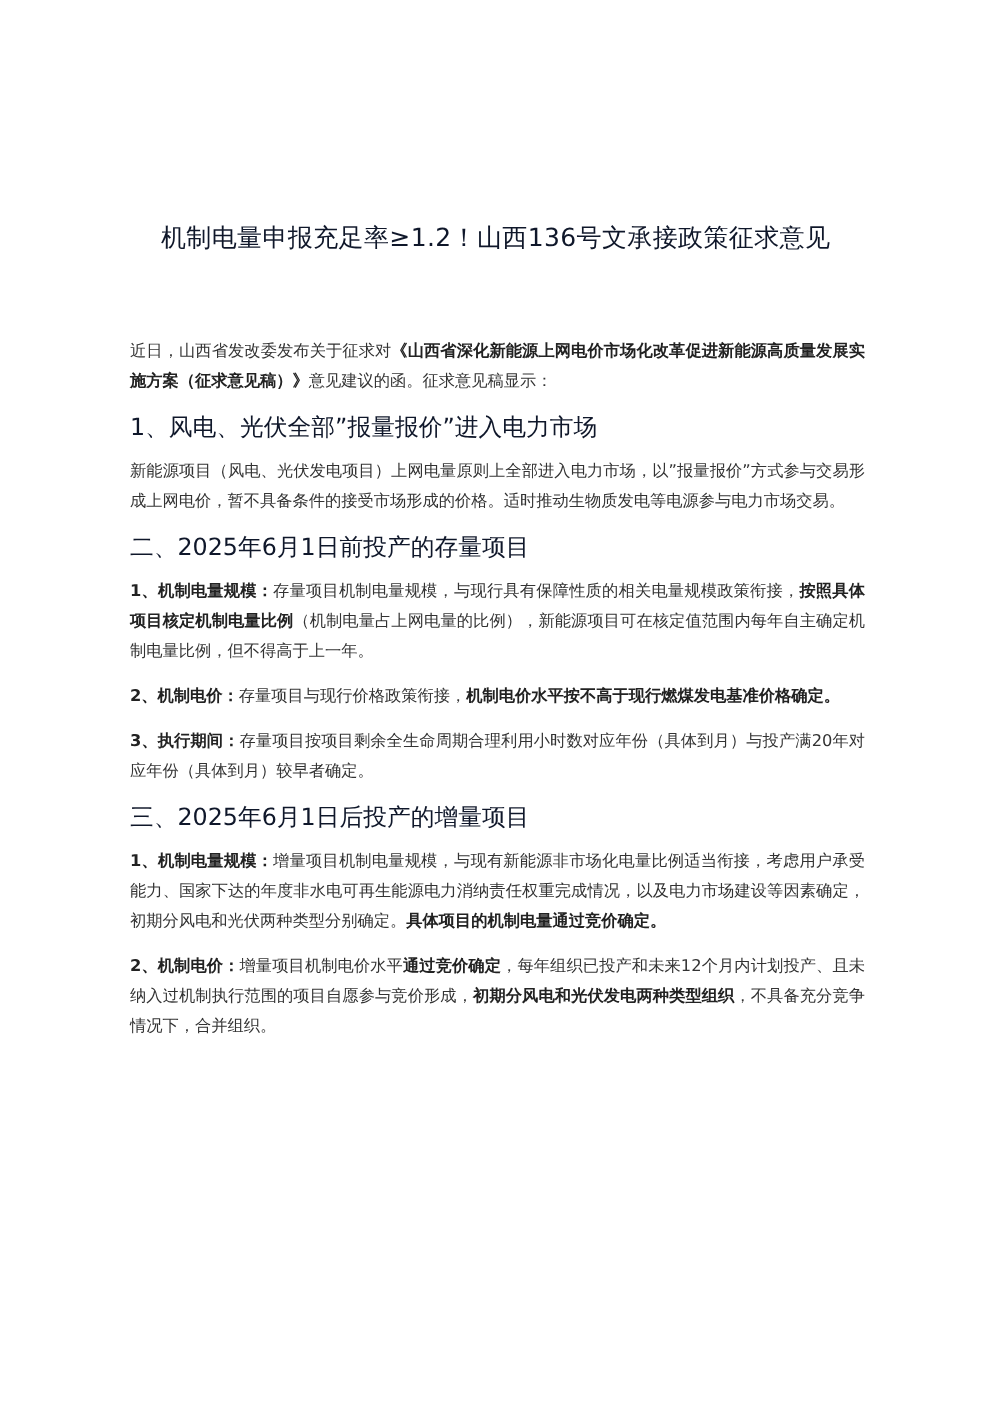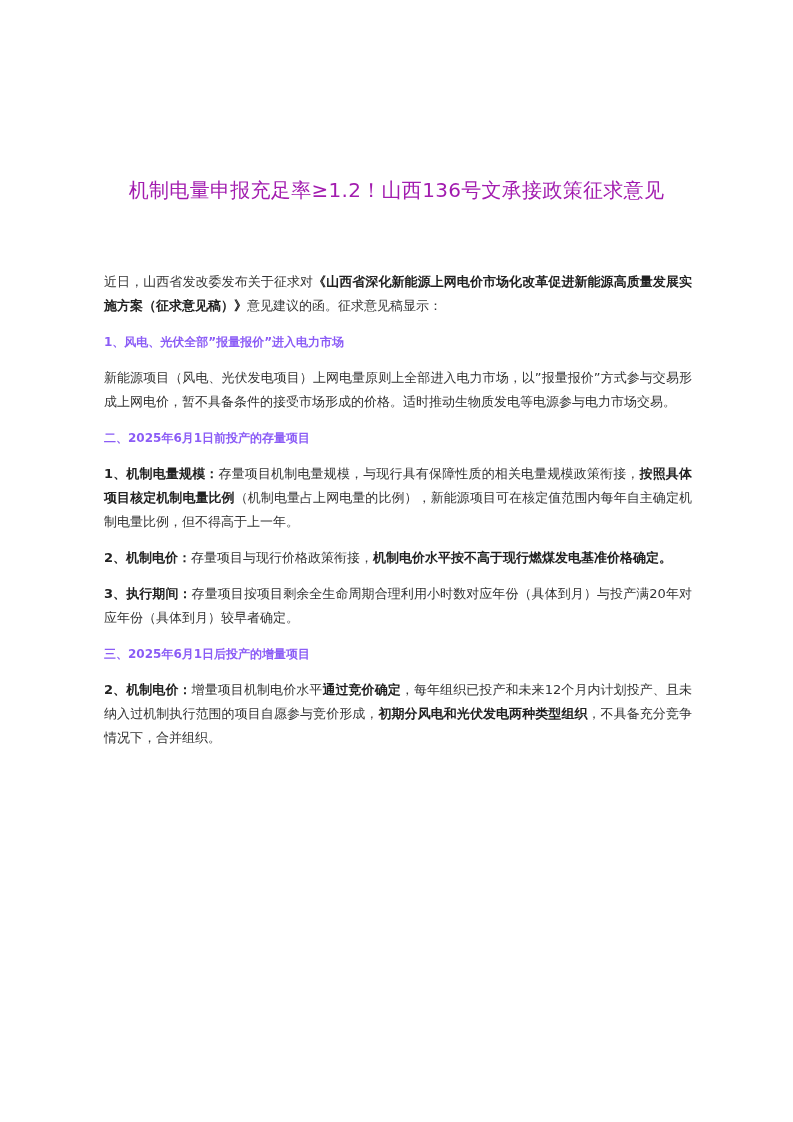--- a/index.html
+++ b/index.html
@@ -1,36 +1,37 @@
 <!DOCTYPE html>
 <html><head>
 <meta charset="utf-8">
 <style>
   html, body { margin: 0; padding: 0; background: #ffffff; }
   body { width: 793px; height: 1122px; position: relative; overflow: hidden;
          font-family: "DejaVu Sans", "Liberation Sans", sans-serif; color: #333333; }
   .title { position: absolute; top: 177px; left: 0; width: 793px; text-align: center;
-           font-size: 20px; color: #a21caf; letter-spacing: 0.3px; }
+           font-size: 20px; color: #0f172a; letter-spacing: 0.3px; }
   .content { position: absolute; top: 270px; left: 104px; width: 588px; }
   p { margin: 0; font-size: 13px; line-height: 24px; text-align: justify; }
   .para { margin-bottom: 12px; }
-  .h { color: #8b5cf6; font-weight: bold; font-size: 12px; line-height: 24px; margin-bottom: 12px; }
+  .h { color: #0f172a; font-weight: normal; font-size: 19px; line-height: 24px; margin-bottom: 12px; }
   b { color: #222222; }
 </style>
 </head>
 <body>
 
 <div class="title">机制电量申报充足率≥1.2！山西136号文承接政策征求意见</div>
 
 <div class="content">
   <p class="para"><span>近日，山西省发改委发布关于征求对</span><b>《山西省深化新能源上网电价市场化改革促进新能源高质量发展实施方案（征求意见稿）》</b><span>意见建议的函。征求意见稿显示：</span></p>
 
   <div class="h">1、风电、光伏全部”报量报价”进入电力市场</div>
   <p class="para">新能源项目（风电、光伏发电项目）上网电量原则上全部进入电力市场，以”报量报价”方式参与交易形成上网电价，暂不具备条件的接受市场形成的价格。适时推动生物质发电等电源参与电力市场交易。</p>
 
   <div class="h">二、2025年6月1日前投产的存量项目</div>
   <p class="para"><b>1、机制电量规模：</b><span>存量项目机制电量规模，与现行具有保障性质的相关电量规模政策衔接，</span><b>按照具体项目核定机制电量比例</b><span>（机制电量占上网电量的比例），新能源项目可在核定值范围内每年自主确定机制电量比例，但不得高于上一年。</span></p>
   <p class="para"><b>2、机制电价：</b><span>存量项目与现行价格政策衔接，</span><b>机制电价水平按不高于现行燃煤发电基准价格确定。</b></p>
   <p class="para"><b>3、执行期间：</b><span>存量项目按项目剩余全生命周期合理利用小时数对应年份（具体到月）与投产满20年对应年份（具体到月）较早者确定。</span></p>
 
   <div class="h">三、2025年6月1日后投产的增量项目</div>
+  <p class="para"><b>1、机制电量规模：</b><span>增量项目机制电量规模，与现有新能源非市场化电量比例适当衔接，考虑用户承受能力、国家下达的年度非水电可再生能源电力消纳责任权重完成情况，以及电力市场建设等因素确定，初期分风电和光伏两种类型分别确定。</span><b>具体项目的机制电量通过竞价确定。</b></p>
   <p class="para" style="margin-bottom:20px"><b>2、机制电价：</b><span>增量项目机制电价水平</span><b>通过竞价确定</b><span>，每年组织已投产和未来12个月内计划投产、且未纳入过机制执行范围的项目自愿参与竞价形成，</span><b>初期分风电和光伏发电两种类型组织</b><span>，不具备充分竞争情况下，合并组织。</span></p>
 </div>
 
 </body></html>

